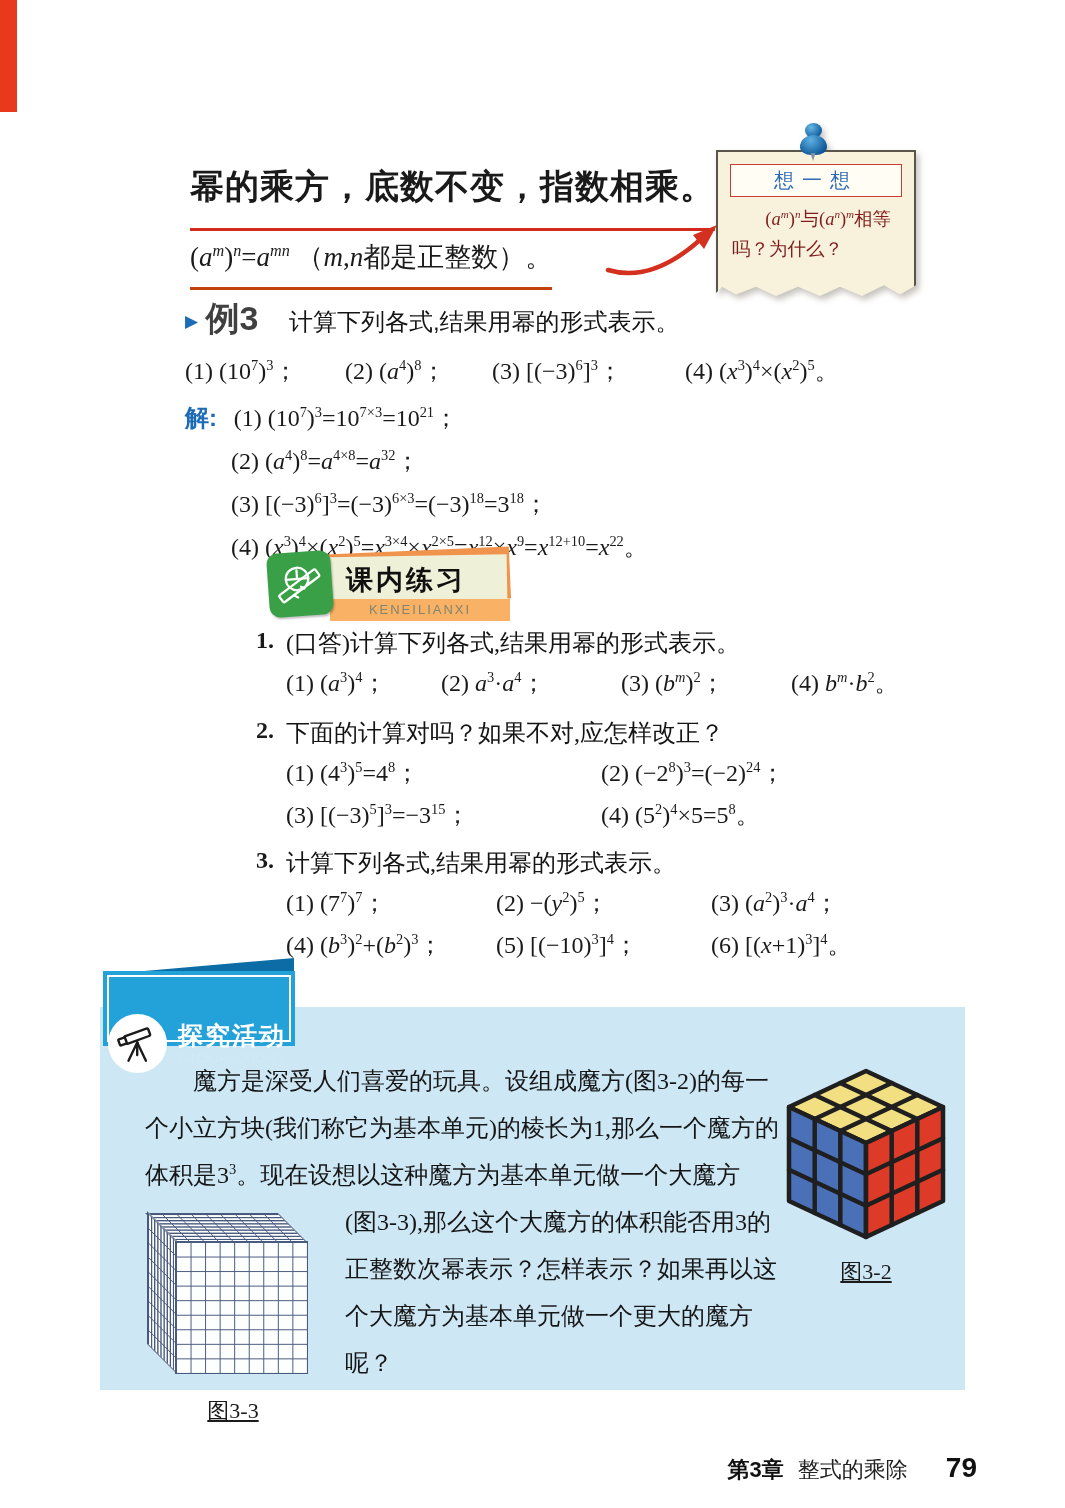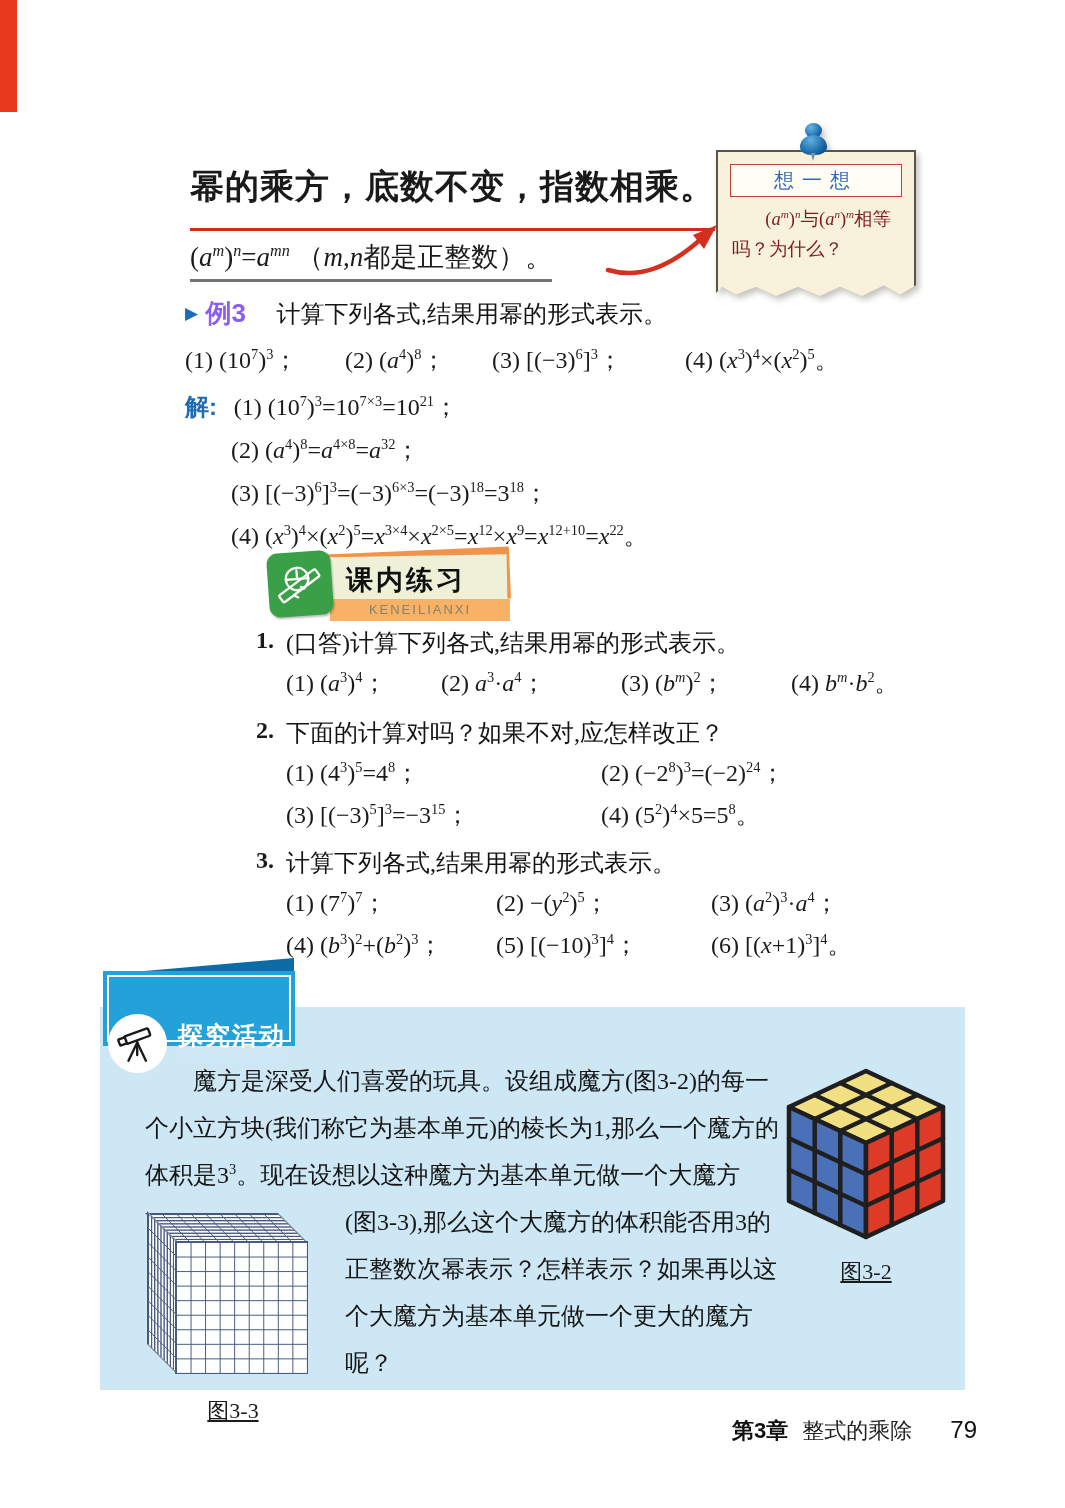--- a/index.html
+++ b/index.html
@@ -11,42 +11,42 @@
   sup{font-size:60%;line-height:0;}
 
   
   .red-tab{left:0;top:0;width:17px;height:112px;background:#e8391d;}
 
   
   .rule{left:190px;top:164px;}
   .rule-line1{display:inline-block;font-size:34px;font-weight:bold;letter-spacing:1px;
               border-bottom:3px solid #d42a1c;padding-bottom:18px;}
   .rule-line2{display:inline-block;margin-top:8px;font-size:27px;
-              border-bottom:3px solid #737373;padding-bottom:4px;}
+              border-bottom:3px solid #c2410c;padding-bottom:12px;}
 
   
   .note-wrap{left:716px;top:150px;width:200px;filter:drop-shadow(3px 4px 3px rgba(90,80,60,.35));}
   .note{height:148px;background:#f8f2dd;border:2px solid #58554b;position:relative;
         clip-path:polygon(0 0,100% 0,100% 89%,92% 95%,84% 89%,73% 96%,62% 90%,52% 96%,41% 90%,30% 96%,20% 90%,10% 95%,3% 90%,0 94%);}
   .note-title{margin:12px 12px 0;border:1px solid #c93c31;background:#fffdf4;text-align:center;
               font-size:20px;color:#2e6db4;letter-spacing:8px;padding:2px 0;
               font-family:"Liberation Serif",serif;}
   .note-body{margin:8px 14px 0;font-size:18.5px;line-height:1.6;text-indent:1.8em;color:#7f1d1d;}
   .pin{position:absolute;left:80px;top:-27px;width:34px;height:44px;z-index:3;}
   .pin-head{width:17px;height:15px;margin:0 auto;border-radius:50%;
             background:radial-gradient(circle at 35% 30%,#66b7e6,#0f5d9e 75%);}
   .pin-body{width:27px;height:20px;margin:-3px auto 0;border-radius:50% 50% 42% 42%/60% 60% 40% 40%;
             background:radial-gradient(circle at 40% 25%,#5fb2e4,#0d5796 75%);}
   .pin-tip{width:5px;height:8px;margin:-2px auto 0;background:#7a90a5;clip-path:polygon(0 0,100% 0,50% 100%);}
   .arrow{left:604px;top:218px;}
 
   
   .example{left:185px;top:296px;width:710px;}
   .marker{color:#1c6cb5;font-size:17px;vertical-align:3px;margin-right:3px;}
-  .ex-label{color:#8b5cf6;font-weight:bold;font-size:26px;}
+  .ex-label{color:#404040;font-weight:bold;font-size:34px;}
   .ex-prompt{margin-left:26px;font-size:24px;color:#141414;}
   .ex-items{margin-top:13px;font-size:24px;display:grid;grid-template-columns:160px 147px 193px auto;}
   .solution{margin-top:9px;font-size:24px;line-height:43px;}
   .sol-label{color:#1c6cb5;font-weight:bold;font-size:24px;margin-right:10px;
              font-family:"Liberation Sans",sans-serif;}
   .sol-rest{margin-left:46px;}
 
   
   .badge{left:268px;top:551px;width:260px;height:74px;}
   .badge-corner{position:absolute;left:36px;top:0;width:206px;height:52px;background:#f0944d;
@@ -101,21 +101,21 @@
           border:1.5px solid #47597d;transform:skewY(45deg);transform-origin:100% 0;
           background-image:linear-gradient(90deg,#47597d 1px,transparent 1px),linear-gradient(#47597d 1px,transparent 1px);
           background-size:3.1px 100%,100% 14.55px;}
   .fig-caption{font-size:22px;color:#1b1b1b;font-family:"Liberation Serif",serif;margin-top:10px;text-align:center;text-decoration:underline;}
   .fig32{position:absolute;left:678px;top:60px;width:176px;text-align:center;}
 
   
   .footer{position:absolute;right:88px;top:1416px;display:flex;align-items:baseline;}
   .f-ch{font-weight:bold;font-size:22px;color:#111;}
   .f-sec{font-size:22px;color:#222;margin-left:14px;}
-  .f-pg{font-weight:normal;font-size:24px;color:#111;margin-left:38px;}
+  .f-pg{font-weight:bold;font-size:28px;color:#111;margin-left:38px;margin-top:36px;}
 </style>
 </head>
 <body>
 
 <div class="abs red-tab"></div>
 
 <section class="abs rule">
   <div>
     <span class="rule-line1">幂的乘方，底数不变，指数相乘。</span>
   </div>

